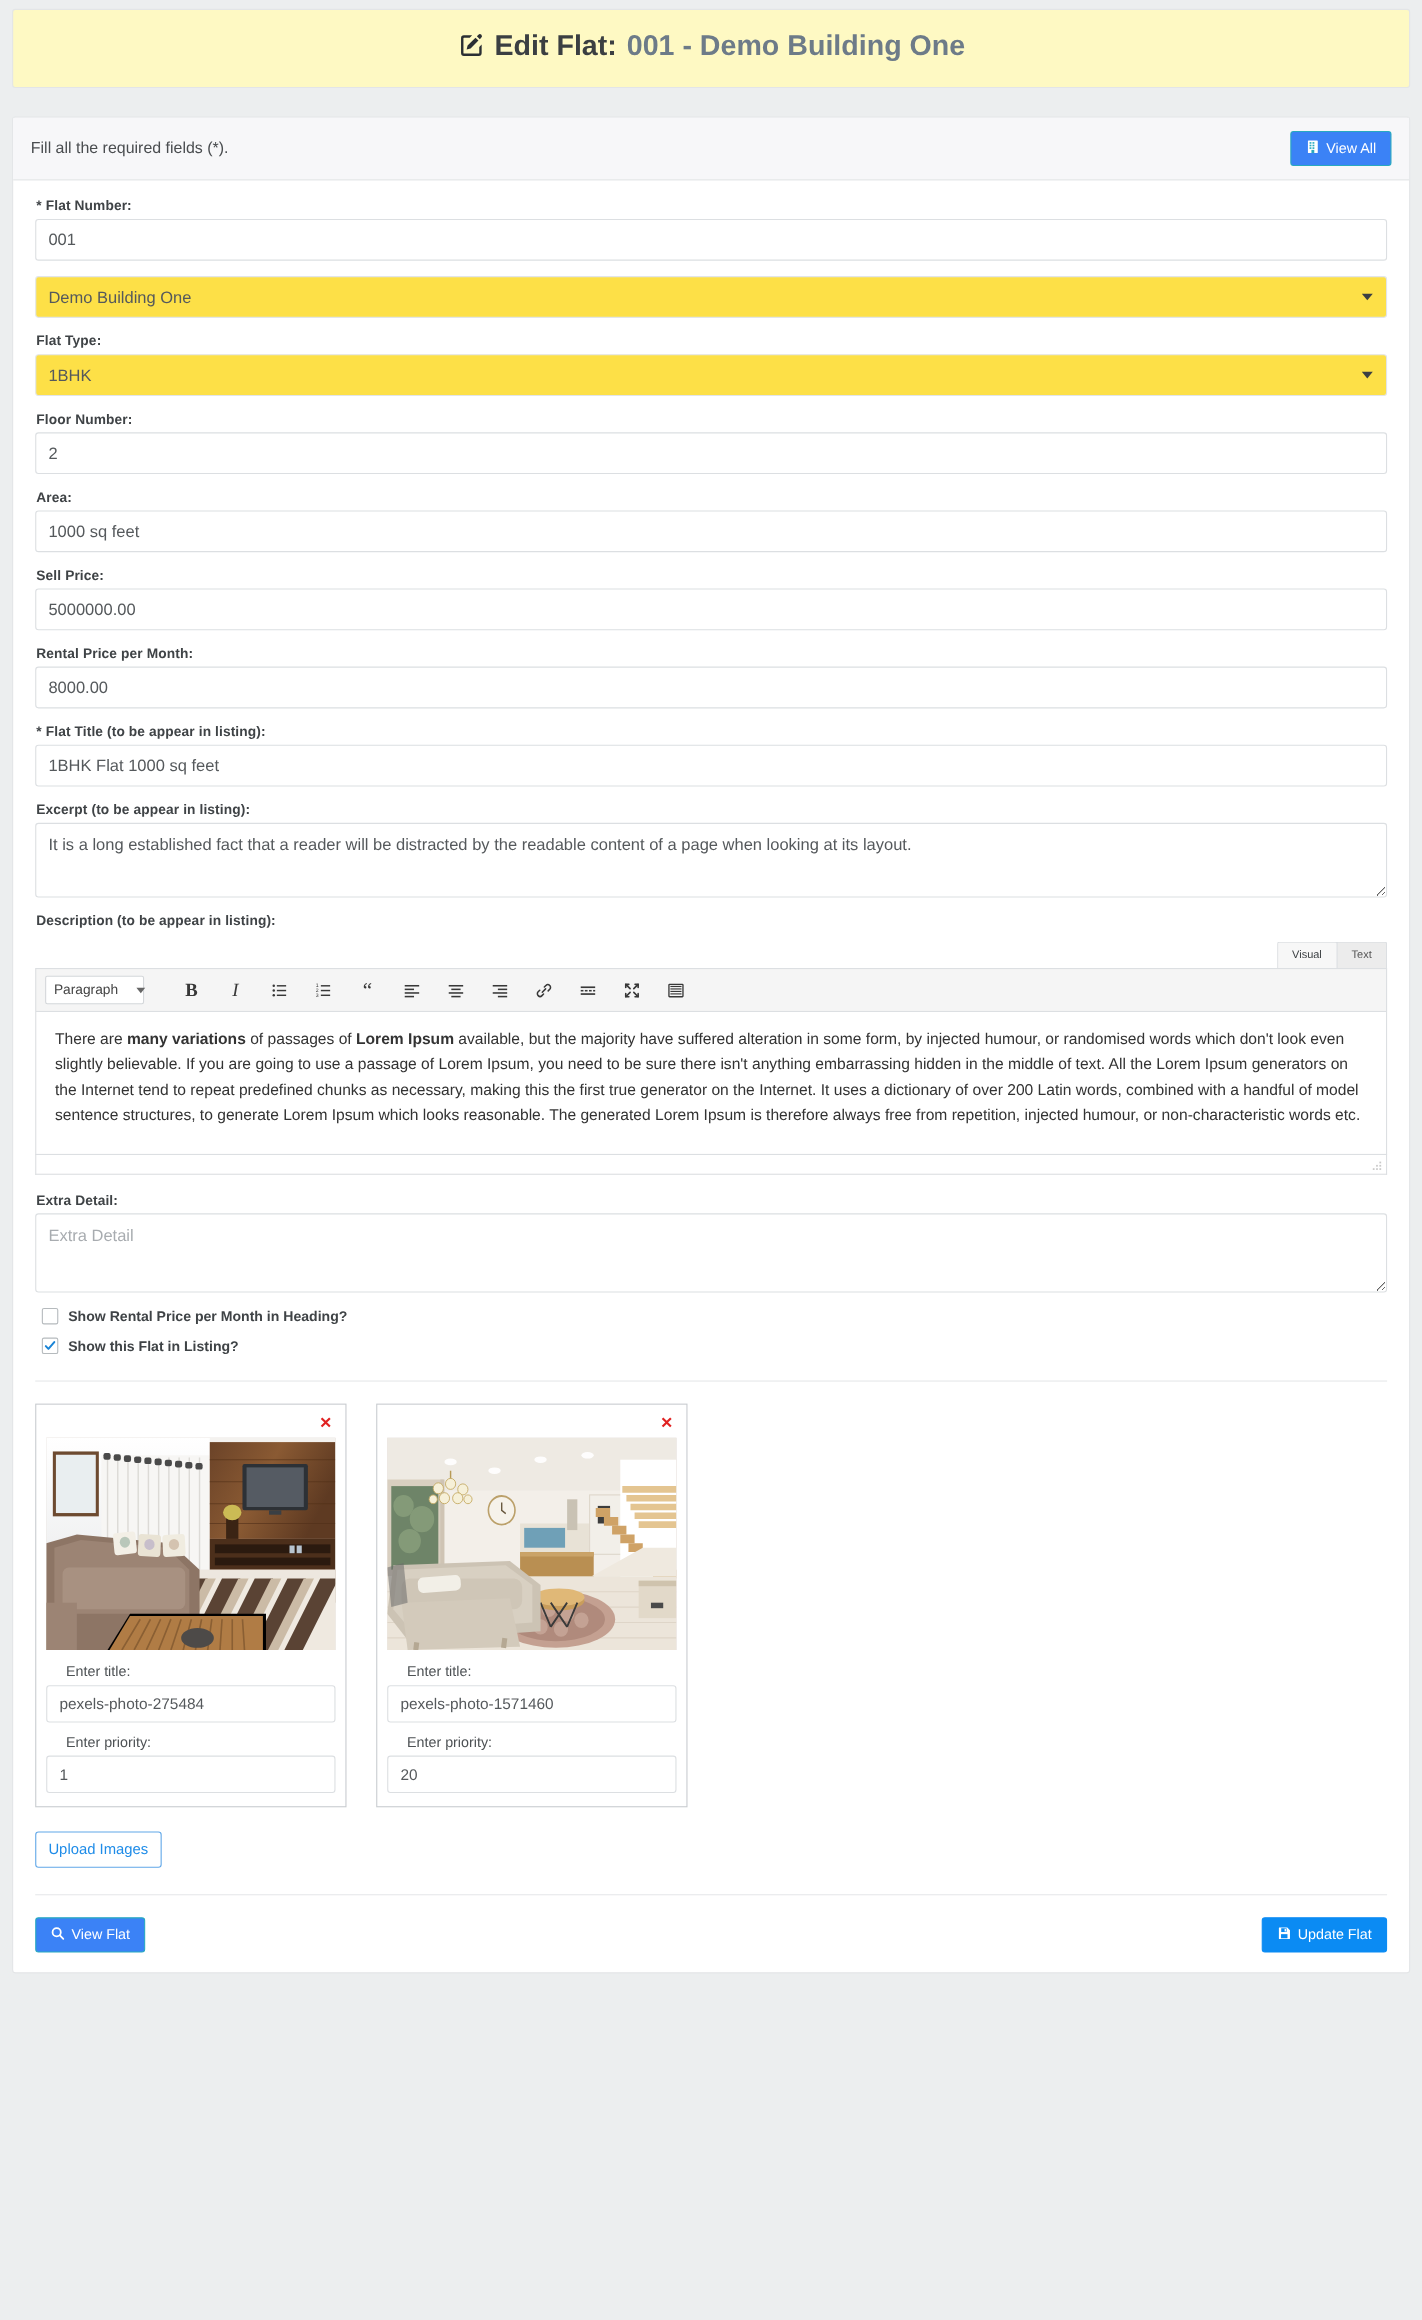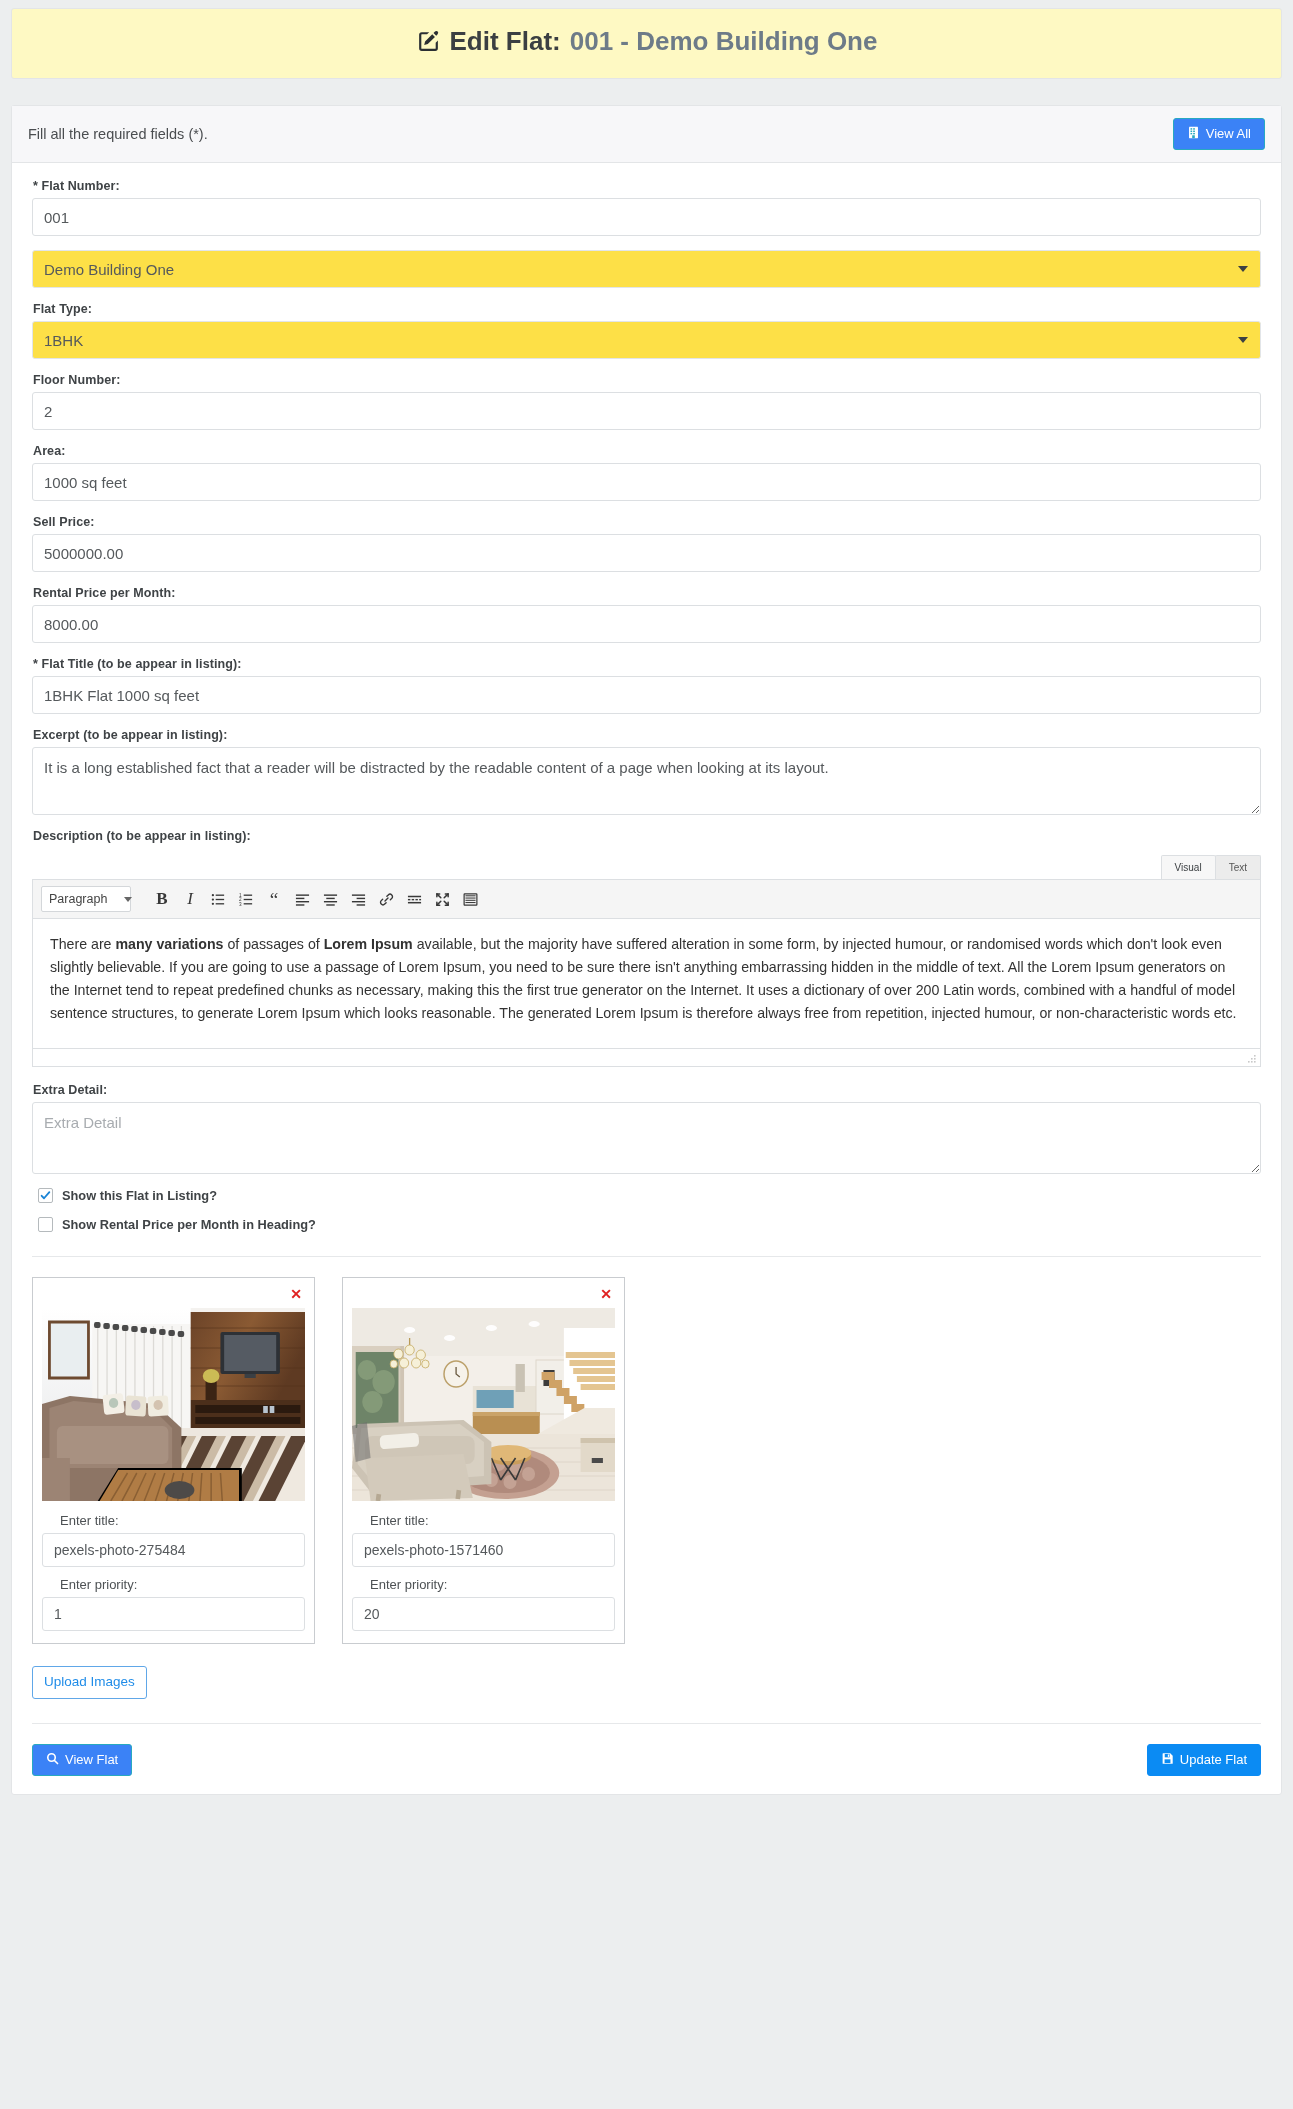--- a/index.html
+++ b/index.html
@@ -134,21 +134,21 @@
     cursor: pointer;
     line-height: 1.45;
   }
   .ed-tab.active { background: #f7f7f7; color: #3b3f42; }
   .ed-toolbar {
     border: 1px solid #dcdfe2;
     background: #f5f5f5;
     padding: 6px 8px;
     display: flex;
     align-items: center;
-    gap: 2px;
+    gap: 14px;
   }
   .ed-select {
     appearance: none; -webkit-appearance: none;
     font-family: "Liberation Sans", sans-serif;
     font-size: 12.5px;
     color: #444;
     background: #fff;
     border: 1px solid #d4d7da;
     border-radius: 2px;
     padding: 3px 22px 3px 7px;
@@ -458,34 +458,34 @@
             </svg>
           </div>
         </div>
       </div>
 
       <div class="f-group" style="margin-top:16px;">
         <label class="f-label">Extra Detail:</label>
         <textarea class="f-control" rows="3" style="height: 72px;" placeholder="Extra Detail"></textarea>
       </div>
 
+      <div class="chk-row" style="margin-top:14px;">
+        <span class="chk">
+          
+        </span>
+        <span class="chk-label">Show Rental Price per Month in Heading?</span>
+      </div>
+
       <div class="chk-row">
         <span class="chk checked">
           <svg class="tick" width="11" height="11" viewBox="0 0 12 12" fill="none" stroke="#1a84d6" stroke-width="2" stroke-linecap="round" stroke-linejoin="round">
             <path d="M1.8 6.3 4.4 9 10.2 2.3"></path>
           </svg>
         </span>
         <span class="chk-label">Show this Flat in Listing?</span>
-      </div>
-
-      <div class="chk-row" style="margin-top:14px;">
-        <span class="chk">
-          
-        </span>
-        <span class="chk-label">Show Rental Price per Month in Heading?</span>
       </div>
 
       <hr class="sep">
 
       <div class="img-row">
 
         <div class="img-card">
           <div class="img-card-top">
             <span class="x-close">✕</span>
           </div>

